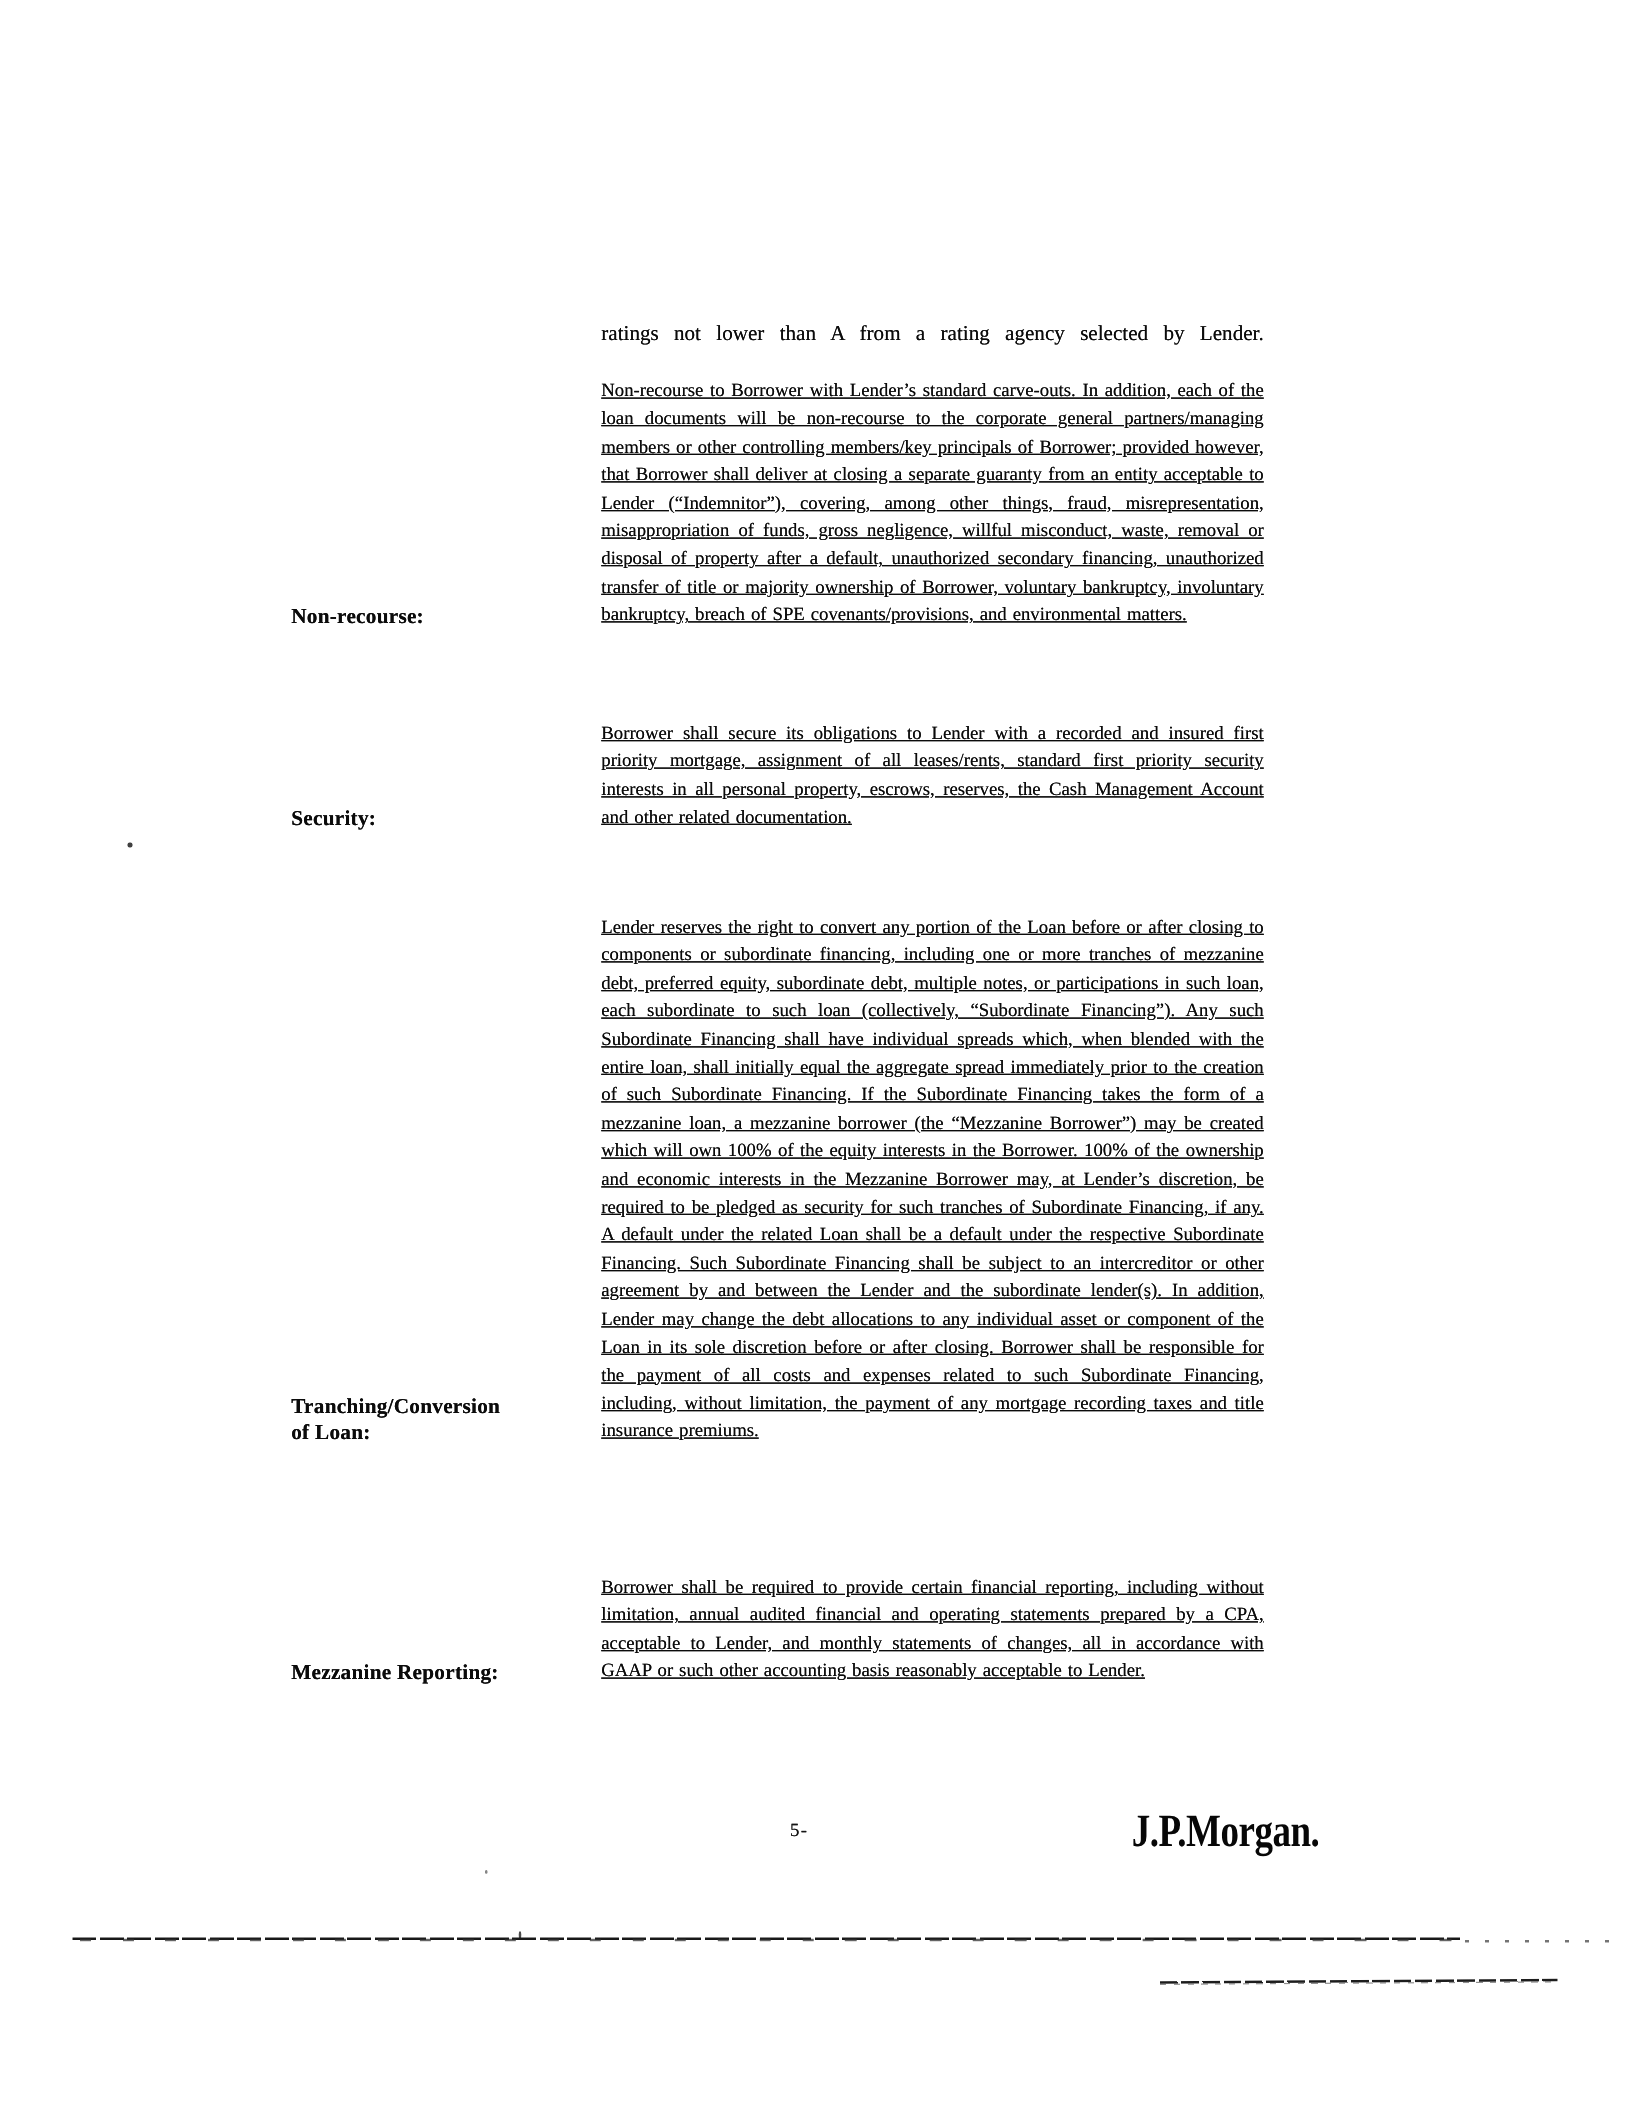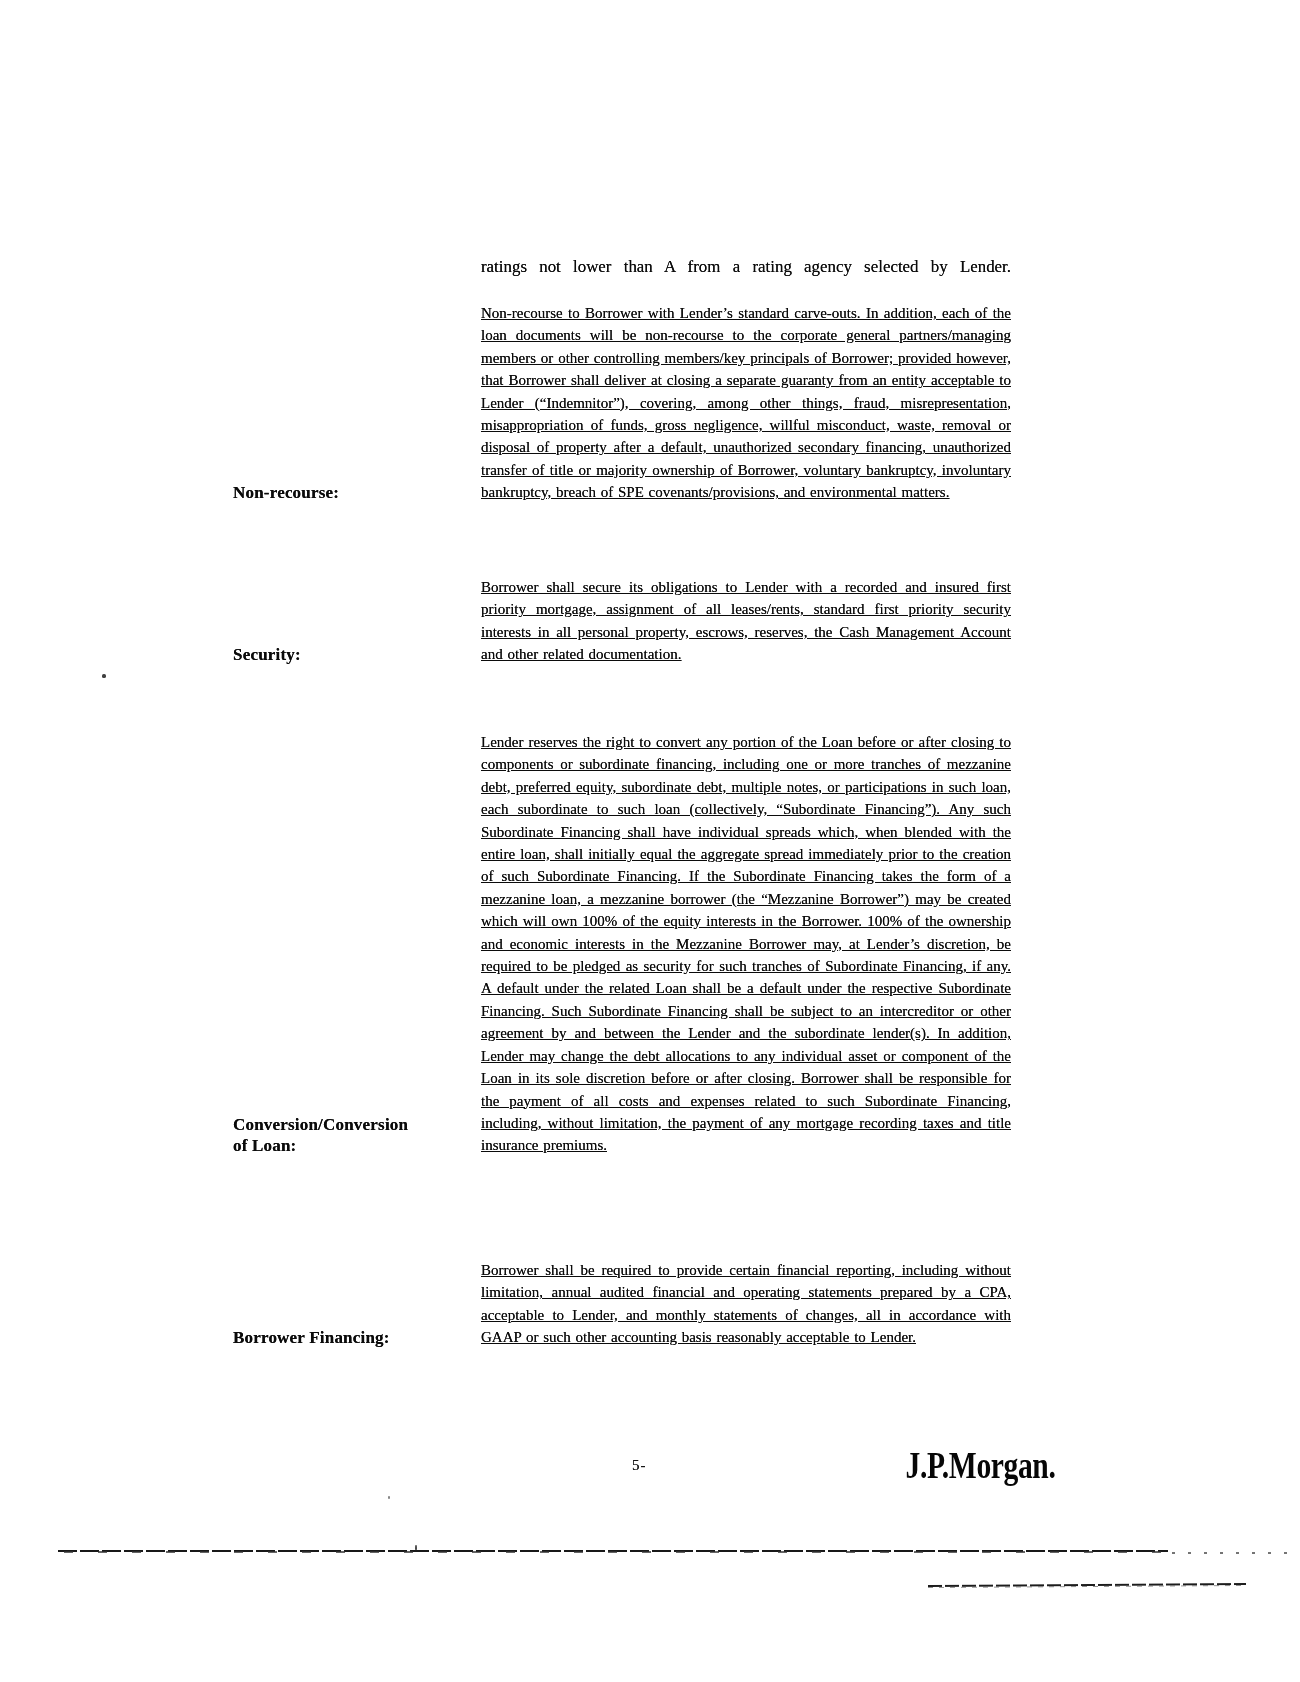--- a/index.html
+++ b/index.html
@@ -89,27 +89,27 @@
     <div class="label scan-text">Non-recourse:</div>
     <div class="body scan-text">Non-recourse to Borrower with Lender’s standard carve-outs.  In addition, each of the loan documents will be non-recourse to the corporate general partners/managing members or other controlling members/key principals of Borrower; provided however, that Borrower shall deliver at closing a separate guaranty from an entity acceptable to Lender (“Indemnitor”), covering, among other things, fraud, misrepresentation, misappropriation of funds, gross negligence, willful misconduct, waste, removal or disposal of property after a default, unauthorized secondary financing, unauthorized transfer of title or majority ownership of Borrower, voluntary bankruptcy, involuntary bankruptcy, breach of SPE covenants/provisions, and environmental matters.</div>
   </section>
 
   <section class="row sec2">
     <div class="label scan-text">Security:</div>
     <div class="body scan-text">Borrower shall secure its obligations to Lender with a recorded and insured first priority mortgage, assignment of all leases/rents, standard first priority security interests in all personal property, escrows, reserves, the Cash Management Account and other related documentation.</div>
   </section>
 
   <section class="row sec3">
-    <div class="label scan-text">Conversion/Conversion
+    <div class="label scan-text">Tranching/Conversion
 of Loan:</div>
     <div class="body scan-text">Lender reserves the right to convert any portion of the Loan before or after closing to components or subordinate financing, including one or more tranches of mezzanine debt, preferred equity, subordinate debt, multiple notes, or participations in such loan, each subordinate to such loan (collectively, “Subordinate Financing”).  Any such Subordinate Financing shall have individual spreads which, when blended with the entire loan, shall initially equal the aggregate spread immediately prior to the creation of such Subordinate Financing.  If the Subordinate Financing takes the form of a mezzanine loan, a mezzanine borrower (the “Mezzanine Borrower”) may be created which will own 100% of the equity interests in the Borrower.  100% of the ownership and economic interests in the Mezzanine Borrower may, at Lender’s discretion, be required to be pledged as security for such tranches of Subordinate Financing, if any.  A default under the related Loan shall be a default under the respective Subordinate Financing.  Such Subordinate Financing shall be subject to an intercreditor or other agreement by and between the Lender and the subordinate lender(s). In addition, Lender may change the debt allocations to any individual asset or component of the Loan in its sole discretion before or after closing.  Borrower shall be responsible for the payment of all costs and expenses related to such Subordinate Financing, including, without limitation, the payment of any mortgage recording taxes and title insurance premiums.</div>
   </section>
 
   <section class="row sec4">
-    <div class="label scan-text">Borrower Financing:</div>
+    <div class="label scan-text">Mezzanine Reporting:</div>
     <div class="body scan-text">Borrower shall be required to provide certain financial reporting, including without limitation, annual audited financial and operating statements prepared by a CPA, acceptable to Lender, and monthly statements of changes, all in accordance with GAAP or such other accounting basis reasonably acceptable to Lender.</div>
   </section>
 
   <div class="page-number scan-text">5-</div>
 
   <div class="brand">J.P.Morgan.</div>
 
   <div class="rule-a">
     <div class="l1"></div>
     <div class="l2"></div>

